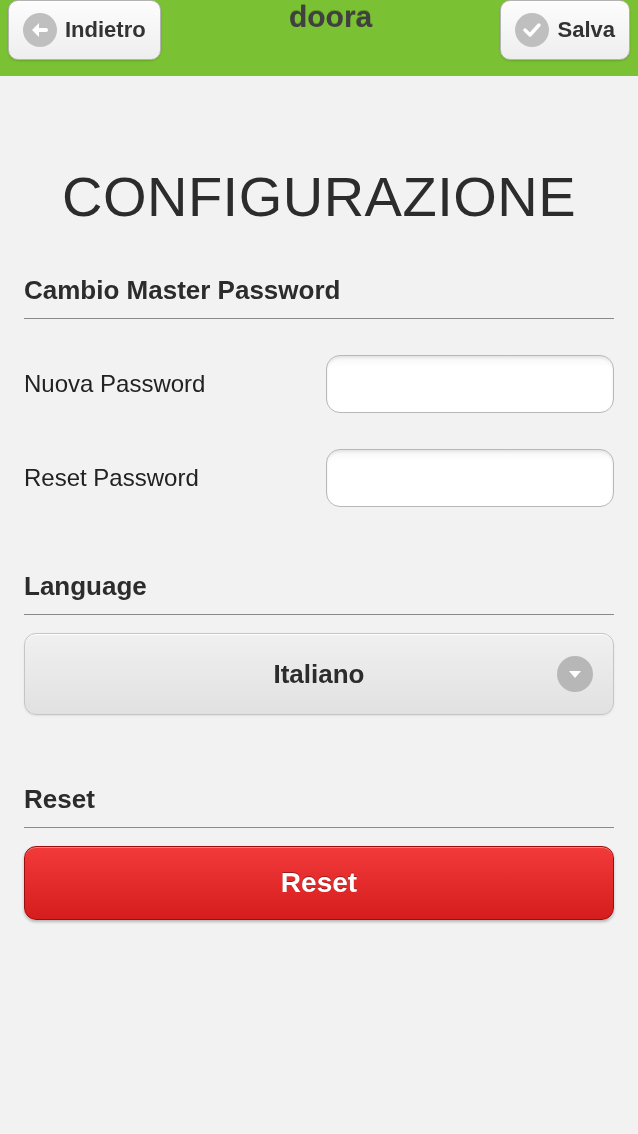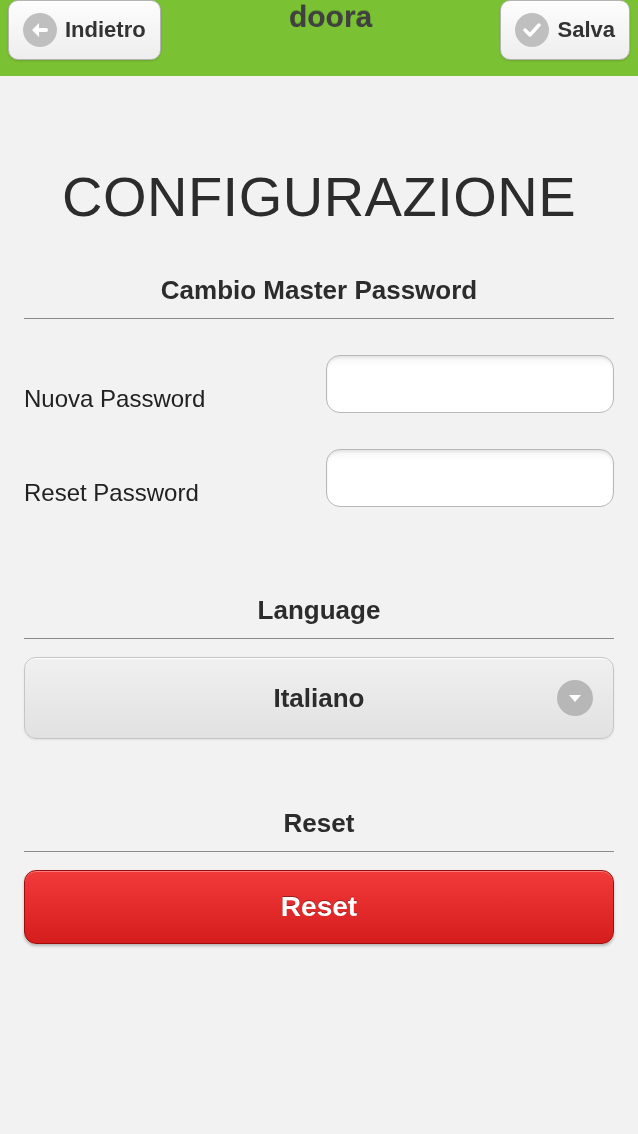--- a/index.html
+++ b/index.html
@@ -48,44 +48,43 @@
       text-align: center;
       color: #2c2c2c;
       margin-top: 88px;
       margin-bottom: 46px;
       letter-spacing: 0.5px;
     }
     
     .section-title {
       font-weight: 700;
       font-size: 26px;
-      text-align: center;
       color: #2c2c2c;
       padding-bottom: 12px;
     }
     .divider { border: none; border-top: 1px solid #8a8a8a; }
     
     .field-row {
       display: flex;
-      align-items: flex-end;
+      align-items: center;
       justify-content: space-between;
       margin-top: 36px;
     }
     .field-label { font-size: 24px; color: #222; }
     .field-input {
       width: 288px; height: 58px;
       border: 1px solid #b8b8b8;
       border-radius: 14px;
       background: linear-gradient(to bottom, #f6f6f6, #ffffff 20%);
       box-shadow: inset 0 2px 3px rgba(0,0,0,0.08);
       padding: 0 14px;
       font-size: 20px;
     }
     
-    .section { margin-top: 88px; }
+    .section { margin-top: 64px; }
     
     .select-box {
       margin-top: 18px;
       height: 82px;
       border: 1px solid #c5c5c5;
       border-radius: 12px;
       background: linear-gradient(to bottom, #f0f0f0, #e1e1e1);
       box-shadow: inset 0 1px 0 #fff, 0 1px 2px rgba(0,0,0,0.08);
       display: flex;
       align-items: center;

